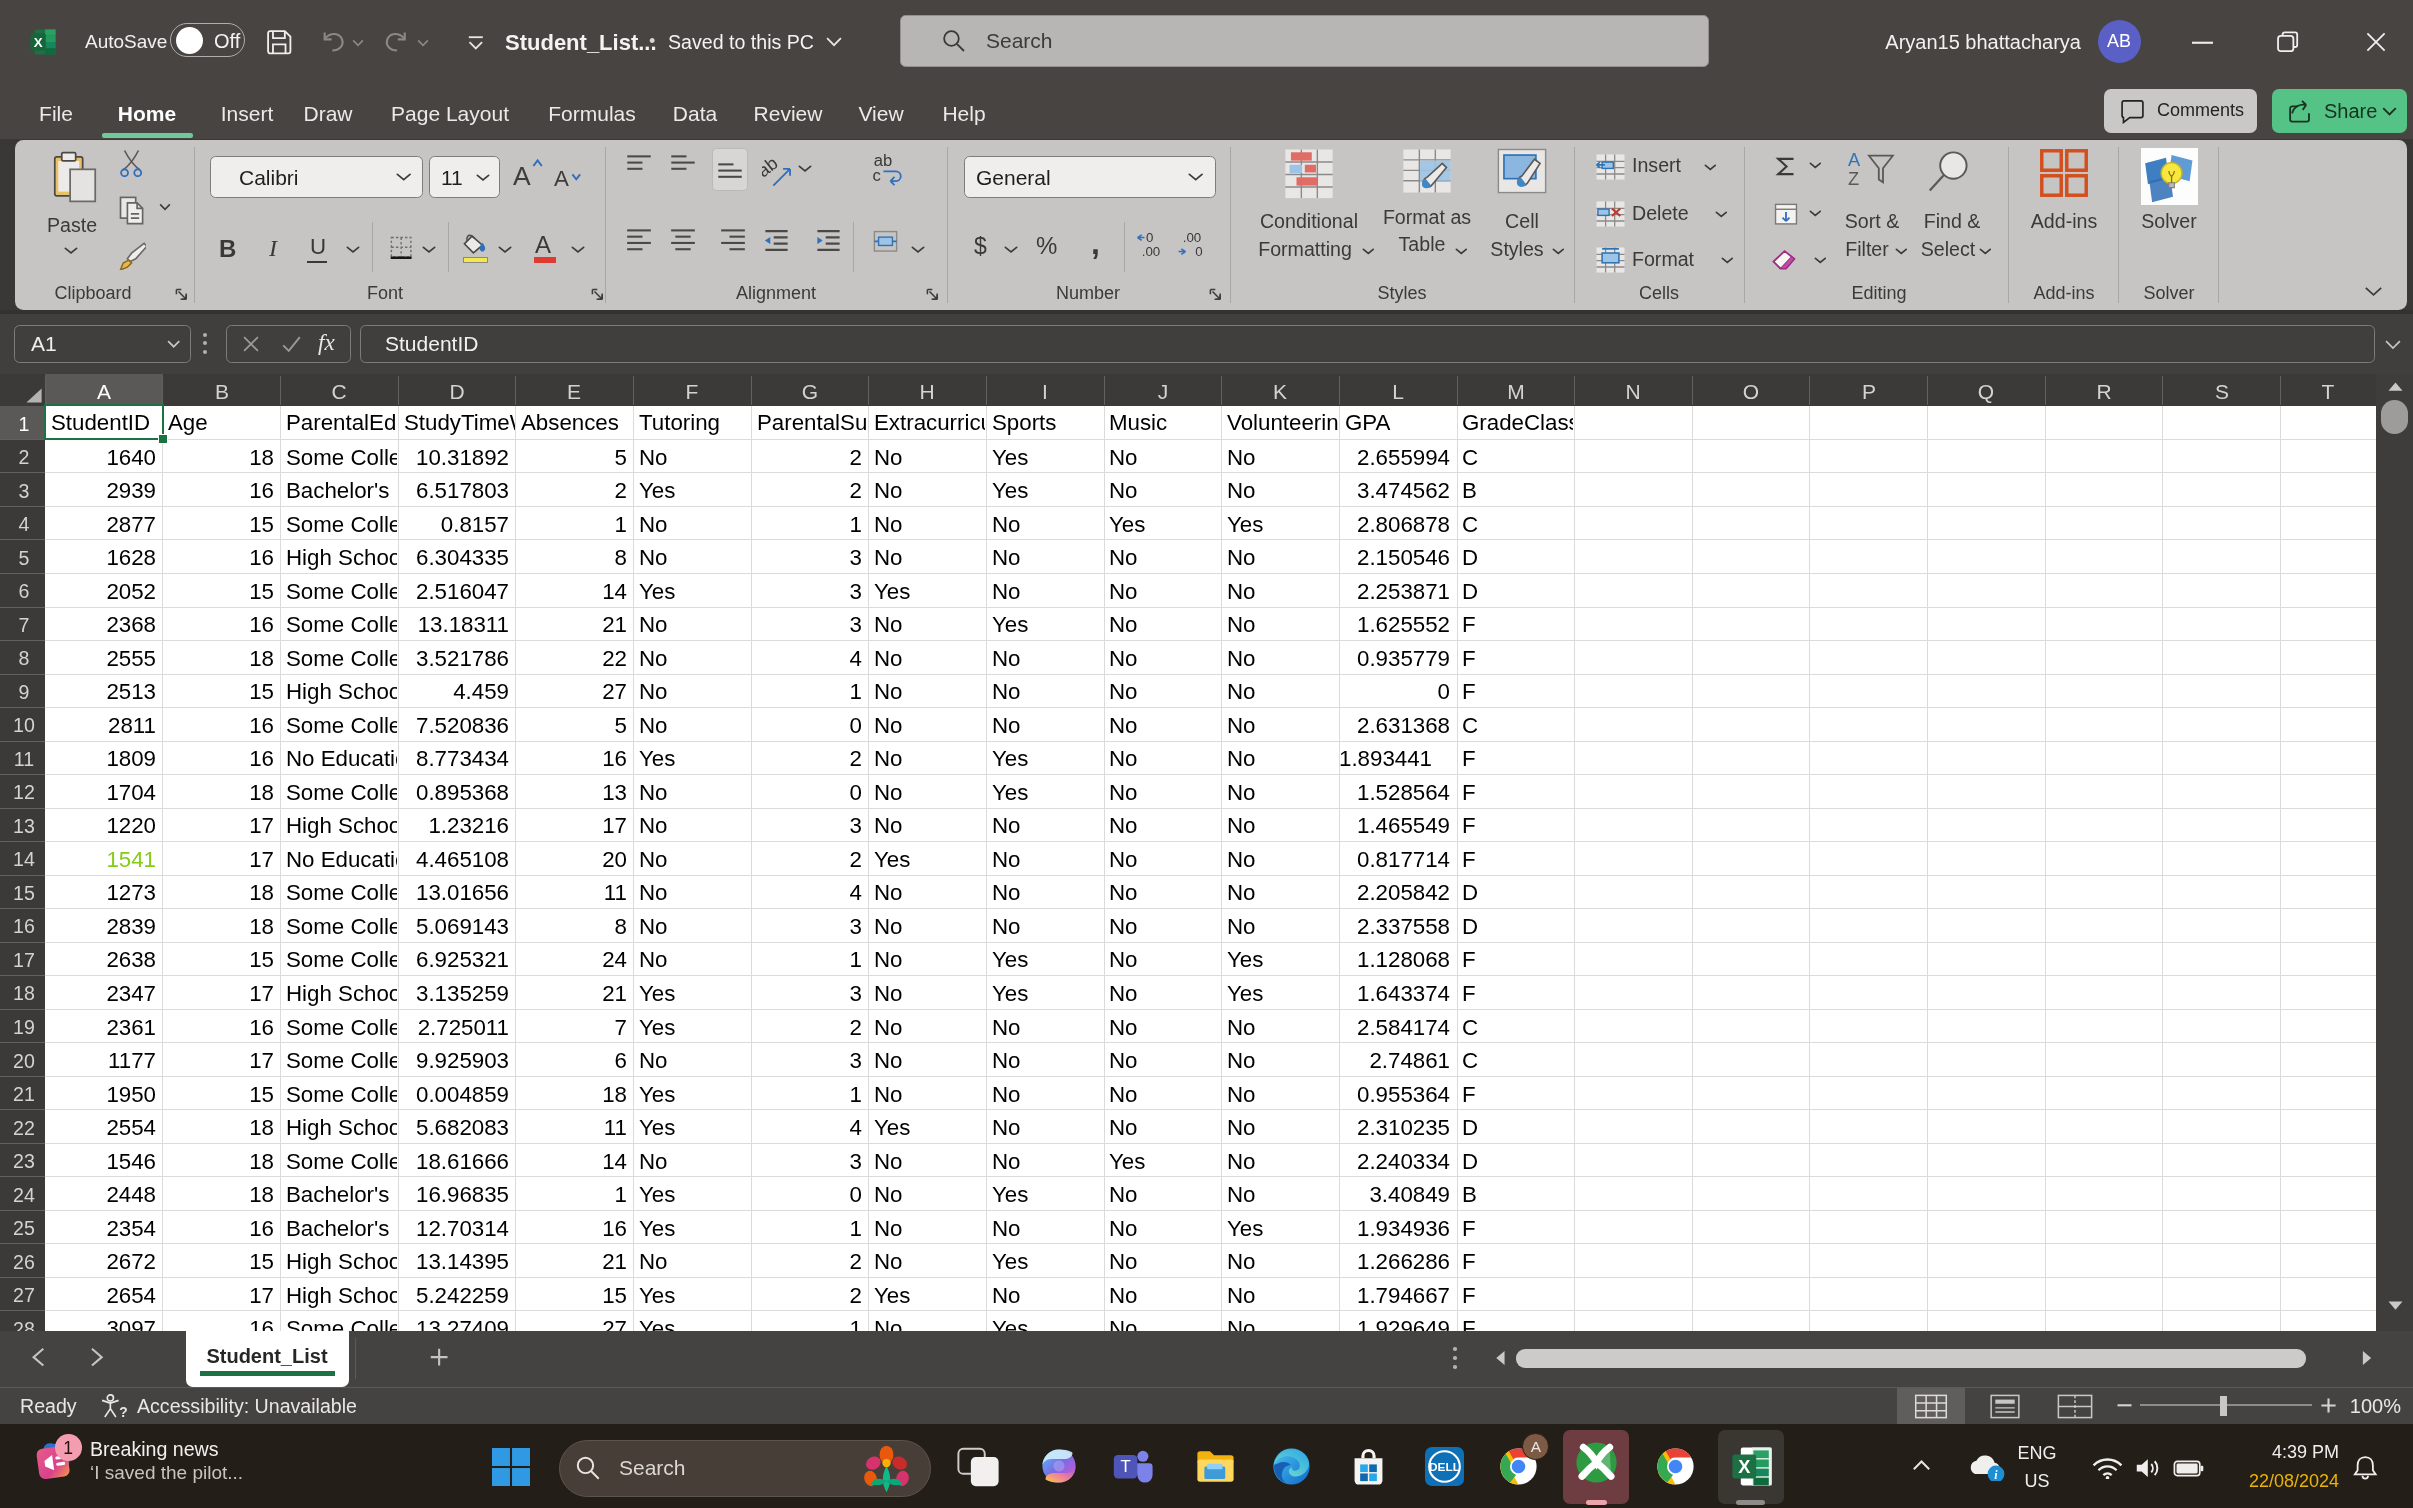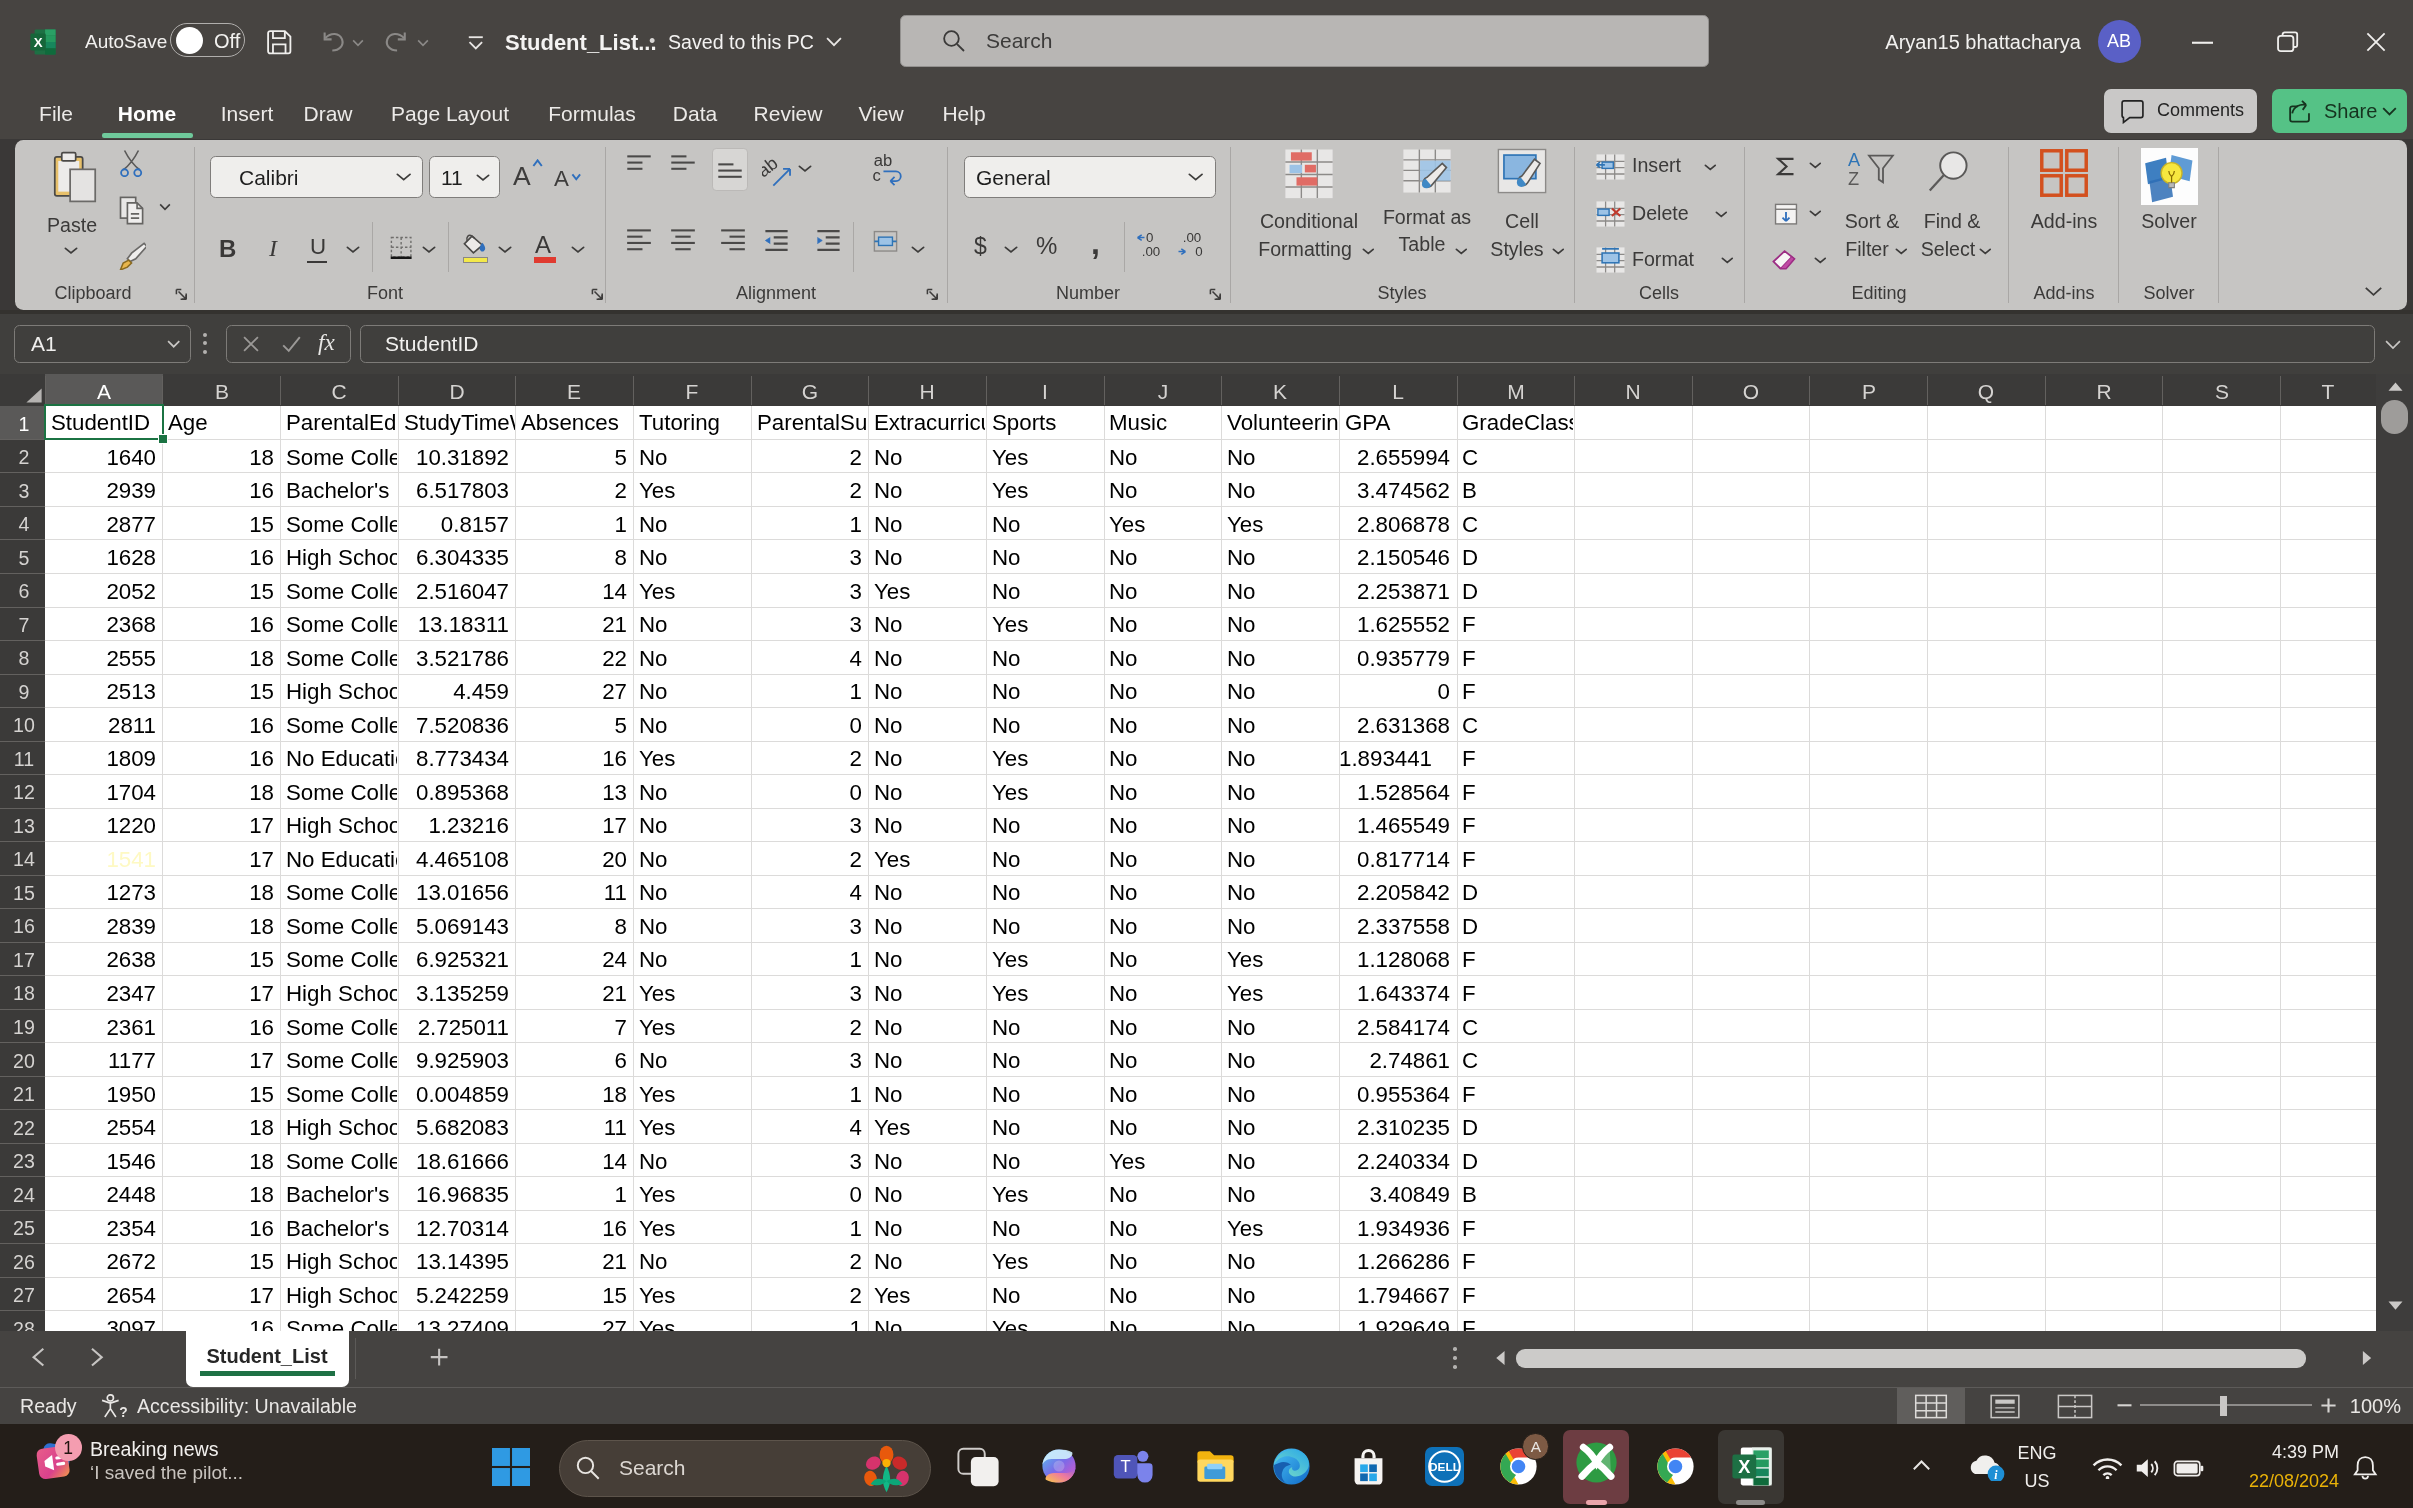--- a/index.html
+++ b/index.html
@@ -750,21 +750,21 @@
 <div style="position:absolute;top:809px;height:34px;line-height:34px;left:398px;width:111px;text-align:right;font-size:22.3px;color:#000;overflow:hidden;white-space:pre;">1.23216</div>
 <div style="position:absolute;top:809px;height:34px;line-height:34px;left:516px;width:111px;text-align:right;font-size:22.3px;color:#000;overflow:hidden;white-space:pre;">17</div>
 <div style="position:absolute;top:809px;height:34px;line-height:34px;left:639px;width:111px;text-align:left;font-size:22.3px;color:#000;overflow:hidden;white-space:pre;">No</div>
 <div style="position:absolute;top:809px;height:34px;line-height:34px;left:751px;width:111px;text-align:right;font-size:22.3px;color:#000;overflow:hidden;white-space:pre;">3</div>
 <div style="position:absolute;top:809px;height:34px;line-height:34px;left:874px;width:111px;text-align:left;font-size:22.3px;color:#000;overflow:hidden;white-space:pre;">No</div>
 <div style="position:absolute;top:809px;height:34px;line-height:34px;left:992px;width:111px;text-align:left;font-size:22.3px;color:#000;overflow:hidden;white-space:pre;">No</div>
 <div style="position:absolute;top:809px;height:34px;line-height:34px;left:1109px;width:111px;text-align:left;font-size:22.3px;color:#000;overflow:hidden;white-space:pre;">No</div>
 <div style="position:absolute;top:809px;height:34px;line-height:34px;left:1227px;width:111px;text-align:left;font-size:22.3px;color:#000;overflow:hidden;white-space:pre;">No</div>
 <div style="position:absolute;top:809px;height:34px;line-height:34px;left:1339px;width:111px;text-align:right;font-size:22.3px;color:#000;overflow:hidden;white-space:pre;">1.465549</div>
 <div style="position:absolute;top:809px;height:34px;line-height:34px;left:1462px;width:111px;text-align:left;font-size:22.3px;color:#000;overflow:hidden;white-space:pre;">F</div>
-<div style="position:absolute;top:843px;height:34px;line-height:34px;left:45px;width:111px;text-align:right;font-size:22.3px;color:#fef9c3;overflow:hidden;white-space:pre;">1541</div>
+<div style="position:absolute;top:843px;height:34px;line-height:34px;left:45px;width:111px;text-align:right;font-size:22.3px;color:#84cc16;overflow:hidden;white-space:pre;">1541</div>
 <div style="position:absolute;top:843px;height:34px;line-height:34px;left:163px;width:111px;text-align:right;font-size:22.3px;color:#000;overflow:hidden;white-space:pre;">17</div>
 <div style="position:absolute;top:843px;height:34px;line-height:34px;left:286px;width:111px;text-align:left;font-size:22.3px;color:#000;overflow:hidden;white-space:pre;">No Education</div>
 <div style="position:absolute;top:843px;height:34px;line-height:34px;left:398px;width:111px;text-align:right;font-size:22.3px;color:#000;overflow:hidden;white-space:pre;">4.465108</div>
 <div style="position:absolute;top:843px;height:34px;line-height:34px;left:516px;width:111px;text-align:right;font-size:22.3px;color:#000;overflow:hidden;white-space:pre;">20</div>
 <div style="position:absolute;top:843px;height:34px;line-height:34px;left:639px;width:111px;text-align:left;font-size:22.3px;color:#000;overflow:hidden;white-space:pre;">No</div>
 <div style="position:absolute;top:843px;height:34px;line-height:34px;left:751px;width:111px;text-align:right;font-size:22.3px;color:#000;overflow:hidden;white-space:pre;">2</div>
 <div style="position:absolute;top:843px;height:34px;line-height:34px;left:874px;width:111px;text-align:left;font-size:22.3px;color:#000;overflow:hidden;white-space:pre;">Yes</div>
 <div style="position:absolute;top:843px;height:34px;line-height:34px;left:992px;width:111px;text-align:left;font-size:22.3px;color:#000;overflow:hidden;white-space:pre;">No</div>
 <div style="position:absolute;top:843px;height:34px;line-height:34px;left:1109px;width:111px;text-align:left;font-size:22.3px;color:#000;overflow:hidden;white-space:pre;">No</div>
 <div style="position:absolute;top:843px;height:34px;line-height:34px;left:1227px;width:111px;text-align:left;font-size:22.3px;color:#000;overflow:hidden;white-space:pre;">No</div>

